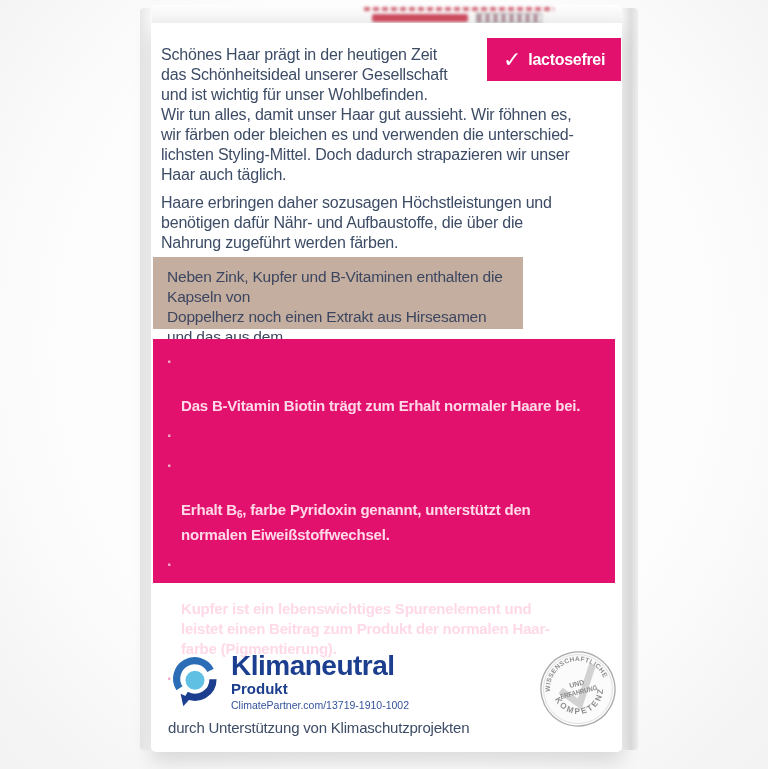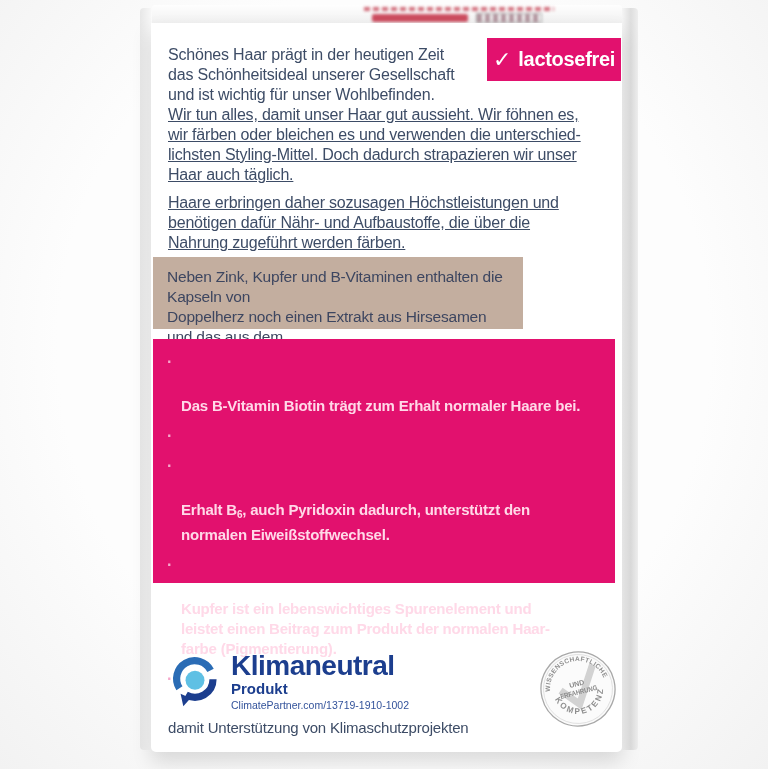--- a/index.html
+++ b/index.html
@@ -24,26 +24,26 @@
   .left-face{position:absolute;left:140px;top:8px;width:11px;height:742px;
     background:linear-gradient(90deg,#e7e7e7,#f7f7f7);border-radius:4px 0 0 4px;}
   .right-face{position:absolute;left:622px;top:8px;width:16px;height:742px;
     background:linear-gradient(90deg,#f5f5f5,#dedede 55%,#eeeeee);border-radius:0 4px 4px 0;}
   .box-front{position:absolute;left:151px;top:23px;width:471px;height:729px;background:#ffffff;
     border-radius:0 0 5px 5px;box-shadow:0 10px 20px rgba(0,0,0,.13);}
   
   .badge{position:absolute;left:336px;top:15px;width:134px;height:43px;background:var(--magenta);
     display:flex;align-items:center;justify-content:center;gap:7px;color:#fff;}
   .badge .check{font-size:22px;font-weight:bold;line-height:1;}
-  .badge .lbl{font-size:20px;font-weight:bold;letter-spacing:-0.3px;}
+  .badge .lbl{font-size:16px;font-weight:bold;letter-spacing:-0.3px;}
   
-  .intro{position:absolute;left:17px;top:22px;width:452px;color:var(--body-text);
+  .intro{position:absolute;left:10px;top:22px;width:452px;color:var(--body-text);
     font-size:16px;line-height:20px;letter-spacing:-0.2px;}
   .intro p{margin:0;white-space:pre-line;}
-  .intro p + p{margin-top:0px;text-decoration:underline;}
+  .intro p + p{margin-top:0px;}
   .intro p.gap{margin-top:8px;}
   
   .info-box{position:absolute;left:2px;top:234px;width:370px;height:72px;background:var(--tan);
     box-sizing:border-box;padding:10px 14px;color:#3d4660;font-size:15.5px;line-height:20px;
     letter-spacing:-0.2px;white-space:pre-line;}
   
   .benefits{position:absolute;left:2px;top:316px;width:462px;height:244px;background:var(--magenta);
     box-sizing:border-box;padding:13px 12px 0 14px;}
   .bullet{display:flex;margin-bottom:10px;}
   .bullet .dot{color:#f6a8cb;font-weight:bold;font-size:16px;width:14px;flex:0 0 14px;line-height:20px;}
@@ -107,21 +107,21 @@
     <div class="benefits">
       <div class="bullet">
         <span class="dot">·</span>
         <span class="btxt">Das B-Vitamin Biotin trägt zum Erhalt normaler Haare bei.</span>
       </div>
       <div class="bullet">
         <span class="dot">·</span>
       </div>
       <div class="bullet">
         <span class="dot">·</span>
-        <span class="btxt"><span>Erhalt B</span><sub>6</sub><span>, auch Pyridoxin dadurch, unterstützt den
+        <span class="btxt"><span>Erhalt B</span><sub>6</sub><span>, farbe Pyridoxin genannt, unterstützt den
 normalen Eiweißstoffwechsel.</span></span>
       </div>
       <div class="bullet">
         <span class="dot">·</span>
         <span class="btxt">Kupfer ist ein lebenswichtiges Spurenelement und
 leistet einen Beitrag zum Produkt der normalen Haar-
 farbe (Pigmentierung).</span>
       </div>
       <div class="bullet">
         <span class="dot">·</span>
@@ -135,21 +135,21 @@
         <path d="M 14 46 L 25 51 L 17 60 Z" fill="#1c3e8e"></path>
         <circle cx="30" cy="31" r="10.5" fill="#5fc0e4"></circle>
       </svg>
       <div class="ctext">
         <div class="title">Klimaneutral</div>
         <div class="subtitle">Produkt</div>
         <div class="ref">ClimatePartner.com/13719-1910-1002</div>
       </div>
     </div>
 
-    <div class="caption">damit Unterstützung von Klimaschutzprojekten</div>
+    <div class="caption">durch Unterstützung von Klimaschutzprojekten</div>
 
     <div class="seal">
       <svg width="80" height="80" viewBox="0 0 80 80">
         <defs>
           <path id="sealTop" d="M 12 40 A 28 28 0 1 1 68 40"></path>
           <path id="sealBottom" d="M 15 40 A 25 25 0 1 0 65 40"></path>
         </defs>
         <g transform="rotate(-14 40 40)">
           <circle cx="40" cy="40" r="37" fill="#fbfbfb" stroke="#a8a8a8" stroke-width="1.3"></circle>
           <circle cx="40" cy="40" r="34.5" fill="none" stroke="#d8d8d8" stroke-width="0.7"></circle>

